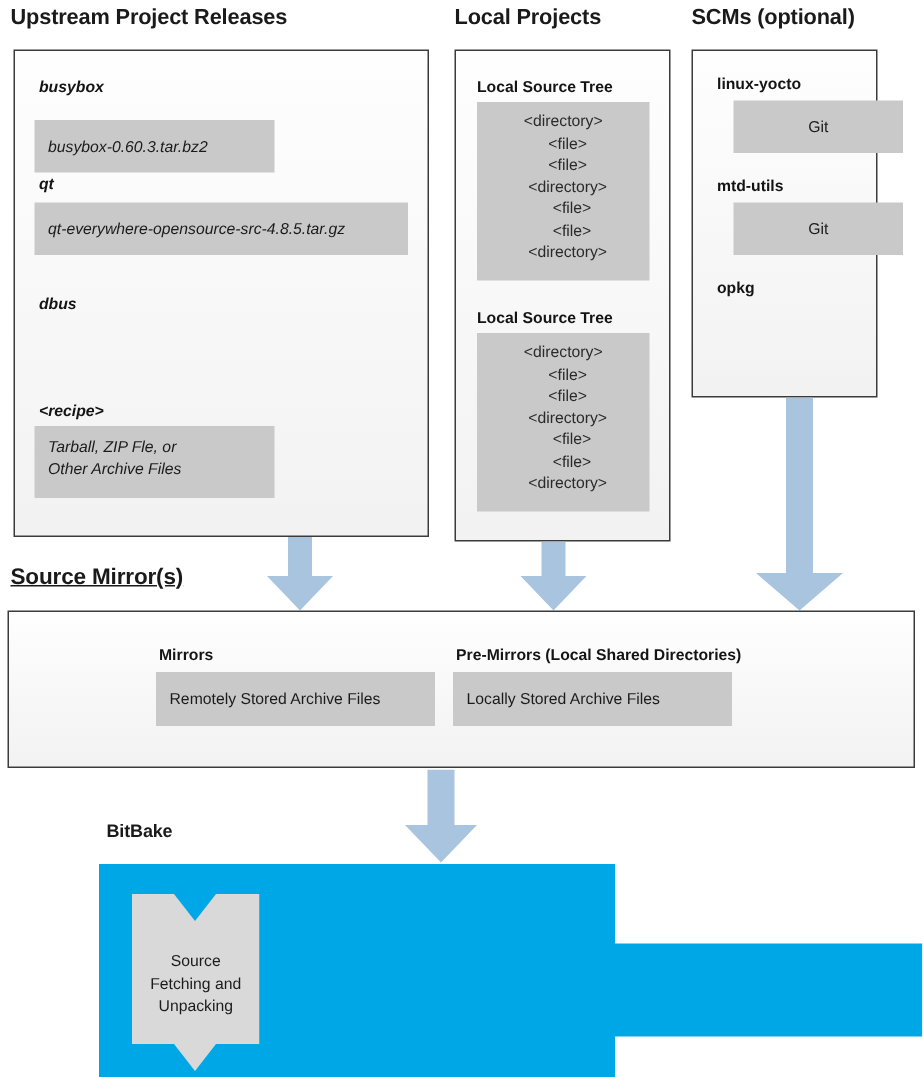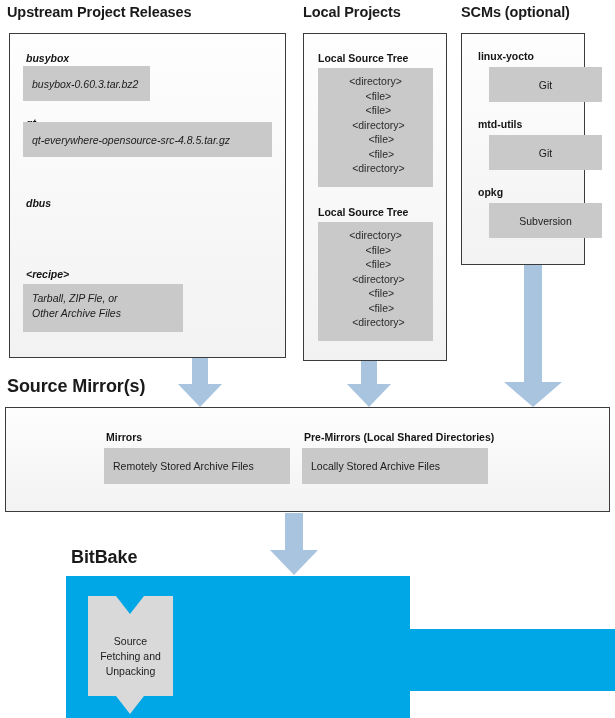--- a/index.html
+++ b/index.html
@@ -104,24 +104,24 @@
 </style>
 </head>
 <body>
 
 <div id="canvas">
 
   <div class="section-title" style="left:7px; top:4px; font-size:14.5px;">Upstream Project Releases</div>
 
   <div class="panel" style="left:9px; top:33px; width:277px; height:325px;font-style:italic;">
     <div class="item-label" style="left:16px; top:18px;">busybox</div>
-    <div class="chip left" style="left:13px; top:32px; width:127px; height:35px;">busybox-0.60.3.tar.bz2</div>
+    <div class="chip left" style="left:13px; top:46px; width:160px; height:35px;">busybox-0.60.3.tar.bz2</div>
 
     <div class="item-label" style="left:16px; top:83px;">qt</div>
-    <div class="chip left" style="left:13px; top:88px; width:249px; height:35px;">qt-everywhere-opensource-src-4.8.5.tar.gz</div>
+    <div class="chip left" style="left:13px; top:101px; width:249px; height:35px;">qt-everywhere-opensource-src-4.8.5.tar.gz</div>
 
     <div class="item-label" style="left:16px; top:163px;">dbus</div>
 
     <div class="item-label" style="left:16px; top:234px;">&lt;recipe&gt;</div>
     <div class="chip multiline" style="left:13px; top:250px; width:160px; height:48px;">
       <span>Tarball, ZIP Fle, or</span><br>
       <span>Other Archive Files</span>
     </div>
   </div>
 
@@ -154,50 +154,49 @@
   <div class="section-title" style="left:461px; top:4px; font-size:14.5px;">SCMs (optional)</div>
 
   <div class="panel" style="left:461px; top:33px; width:124px; height:232px;">
     <div class="item-label" style="left:16px; top:16px;">linux-yocto</div>
     <div class="chip center" style="left:13px; top:33px; width:113px; height:35px;">Git</div>
 
     <div class="item-label" style="left:16px; top:84px;">mtd-utils</div>
     <div class="chip center" style="left:13px; top:101px; width:113px; height:35px;">Git</div>
 
     <div class="item-label" style="left:16px; top:152px;">opkg</div>
-    <div class="chip center" style="left:13px; top:169px; width:113px; height:35px;">Subversion</div>
   </div>
 
   <svg class="arrow" style="left:176px; top:358px;" width="48" height="50" viewBox="0 0 48 50">
     <polygon points="16,0 32,0 32,26 46,26 24,49 2,26 16,26" fill="#a8c4de"></polygon>
   </svg>
 
   <svg class="arrow" style="left:345px; top:361px;" width="48" height="47" viewBox="0 0 48 47">
     <polygon points="16,0 32,0 32,23 46,23 24,46 2,23 16,23" fill="#a8c4de"></polygon>
   </svg>
 
   <svg class="arrow" style="left:502px; top:265px;" width="62" height="143" viewBox="0 0 62 143">
     <polygon points="22,0 40,0 40,117 60,117 31,142 2,117 22,117" fill="#a8c4de"></polygon>
   </svg>
 
-  <div class="section-title" style="left:7px; top:376px; font-size:18px;">Source Mirror(s)</div>
+  <div class="section-title" style="left:7px; top:376px; font-size:15px;text-decoration:underline;">Source Mirror(s)</div>
 
   <div class="panel" style="left:5px; top:407px; width:605px; height:105px;">
     <div class="item-label" style="left:100px; top:23px;">Mirrors</div>
     <div class="chip left" style="left:98px; top:40px; width:186px; height:36px;">Remotely Stored Archive Files</div>
 
     <div class="item-label" style="left:298px; top:23px;">Pre-Mirrors (Local Shared Directories)</div>
     <div class="chip left" style="left:296px; top:40px; width:186px; height:36px;">Locally Stored Archive Files</div>
   </div>
 
   <svg class="arrow" style="left:268px; top:513px;" width="52" height="63" viewBox="0 0 52 63">
     <polygon points="17,0 35,0 35,37 50,37 26,62 2,37 17,37" fill="#a8c4de"></polygon>
   </svg>
 
-  <div class="section-title" style="left:71px; top:547px; font-size:18px;">BitBake</div>
+  <div class="section-title" style="left:71px; top:547px; font-size:12px;">BitBake</div>
 
   <div class="bitbake-shape" style="left:66px; top:576px; width:344px; height:170px;"></div>
 
   <div class="bitbake-shape" style="left:408px; top:629px; width:207px; height:62px;"></div>
 
   <svg style="position:absolute; left:88px; top:596px;" width="85" height="119" viewBox="0 0 85 119">
     <polygon points="0,0 85,0 85,100 56,100 42,118 28,100 0,100" fill="#d9d9d9"></polygon>
     <polygon points="28,0 56,0 42,18" fill="#00a7e6"></polygon>
   </svg>
   <div class="fetch-box" style="left:88px; top:596px; width:85px; height:119px; background:transparent;">

